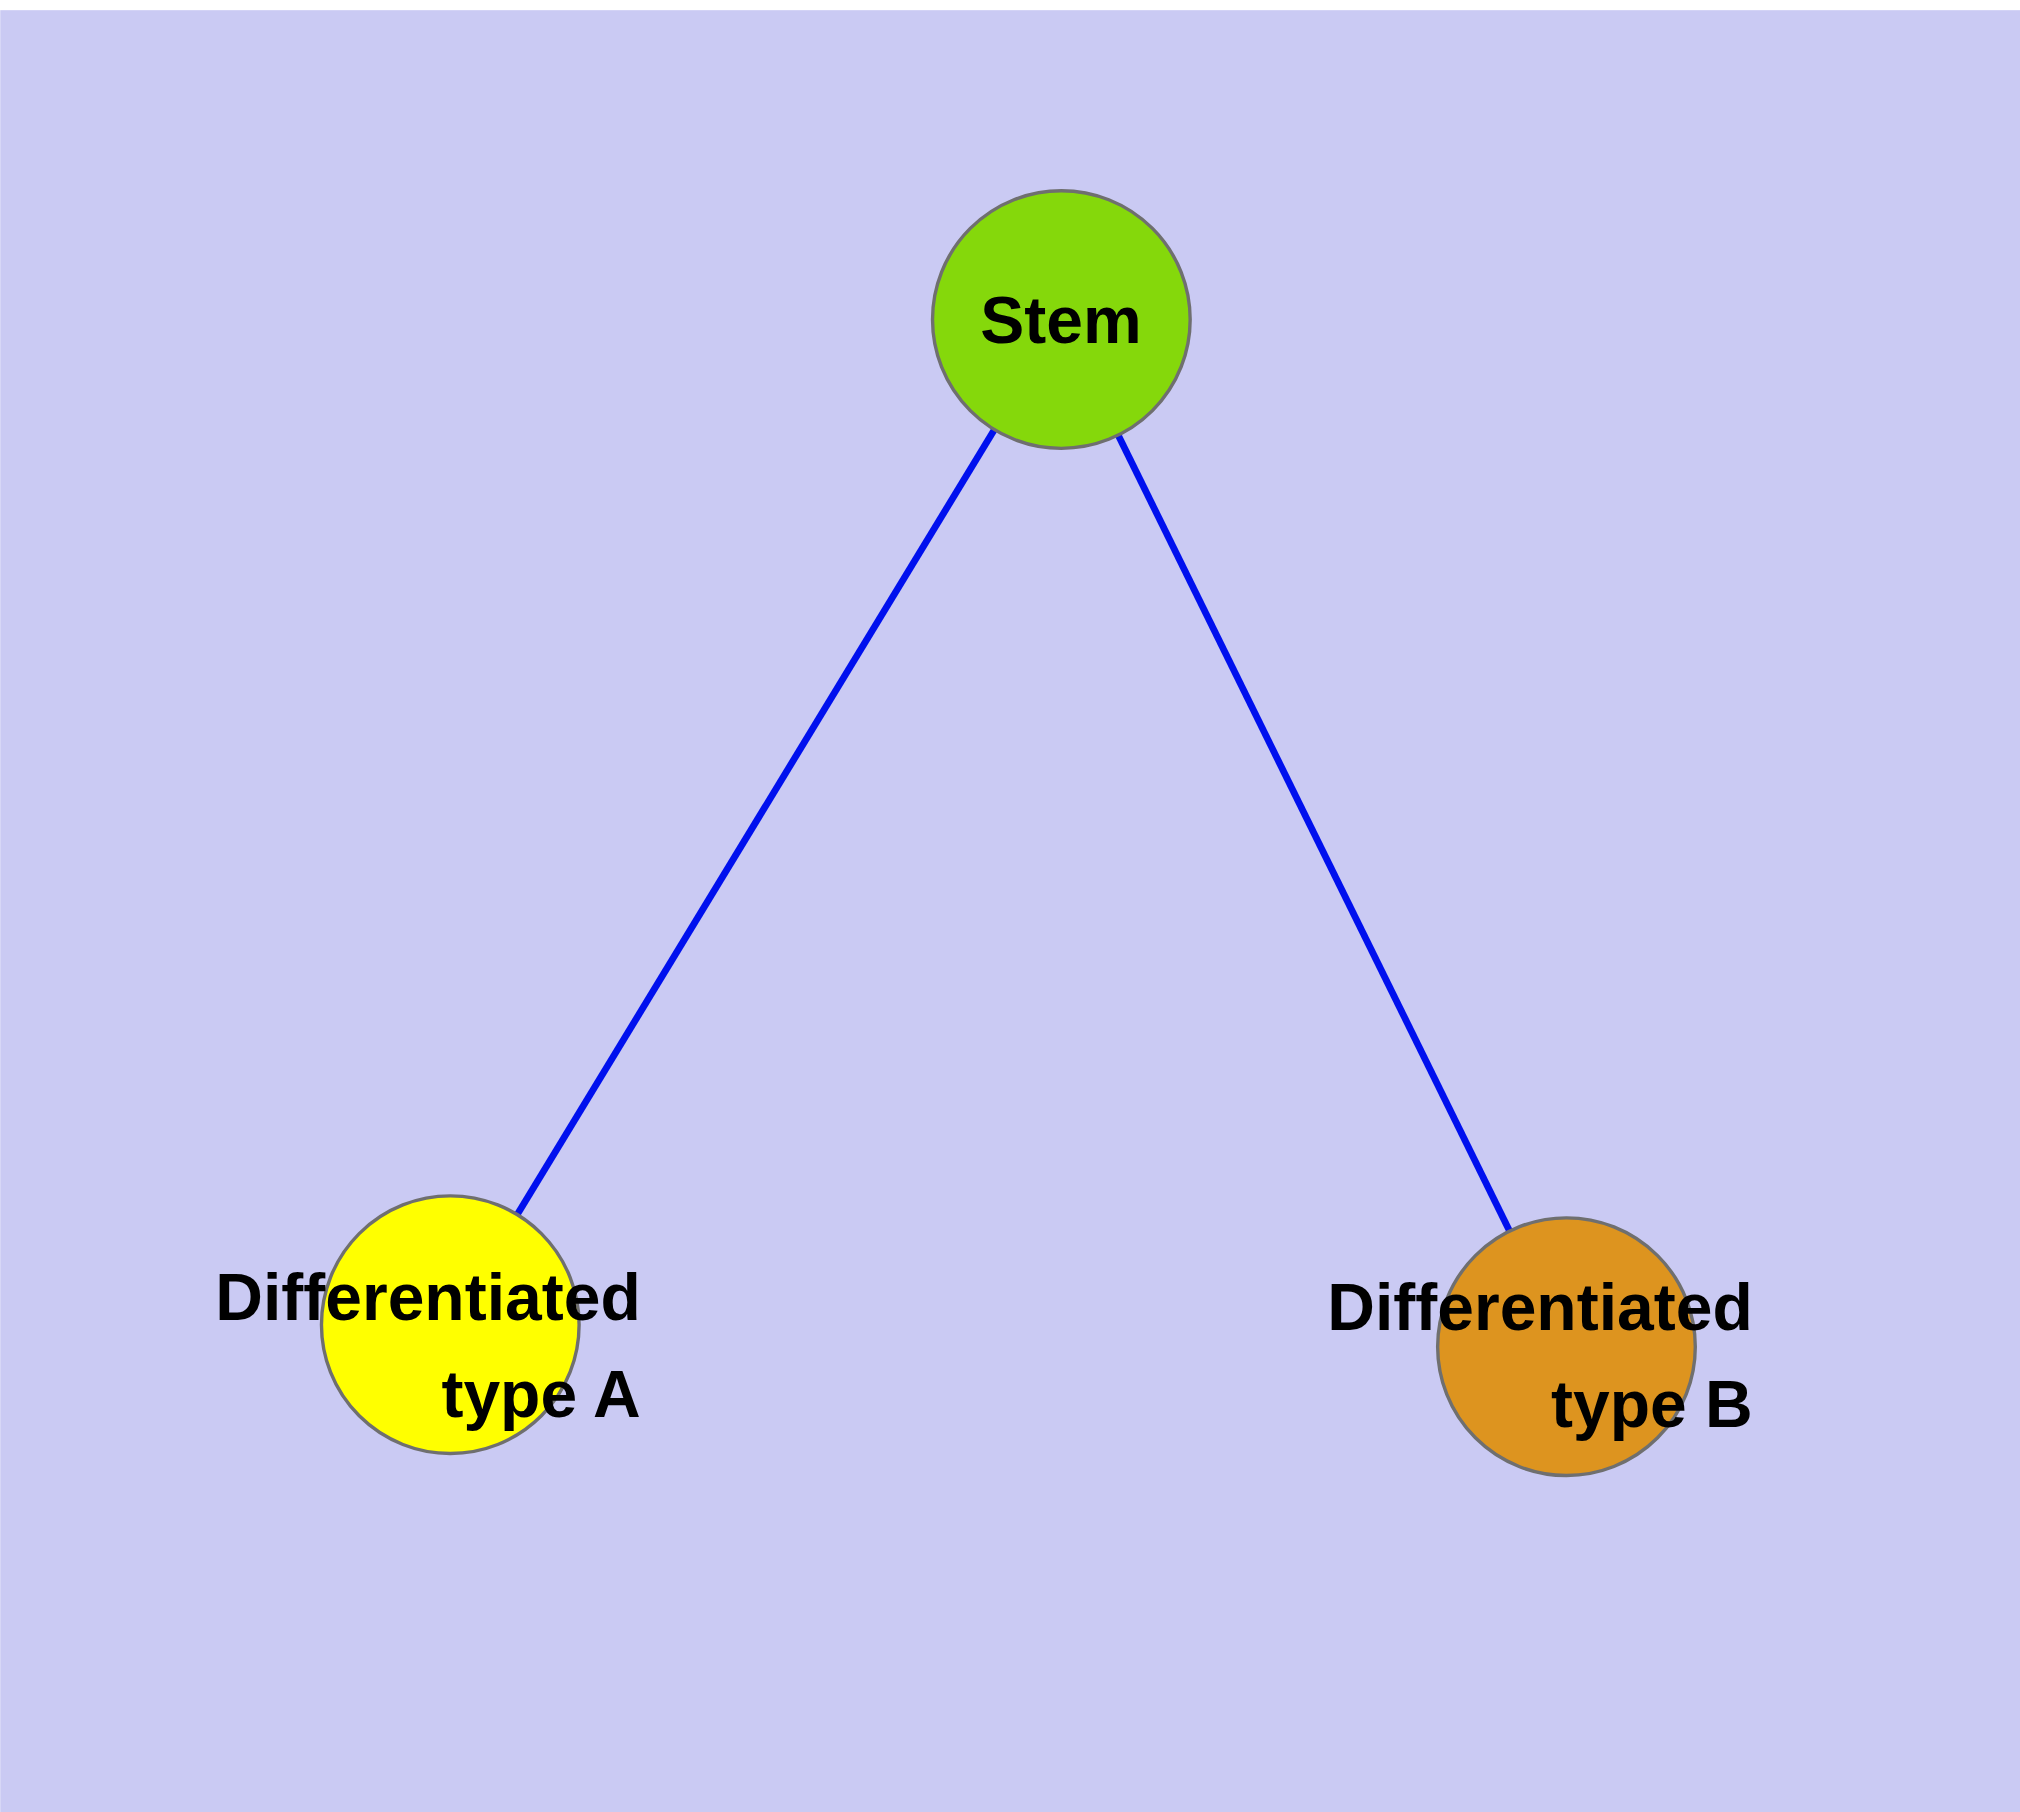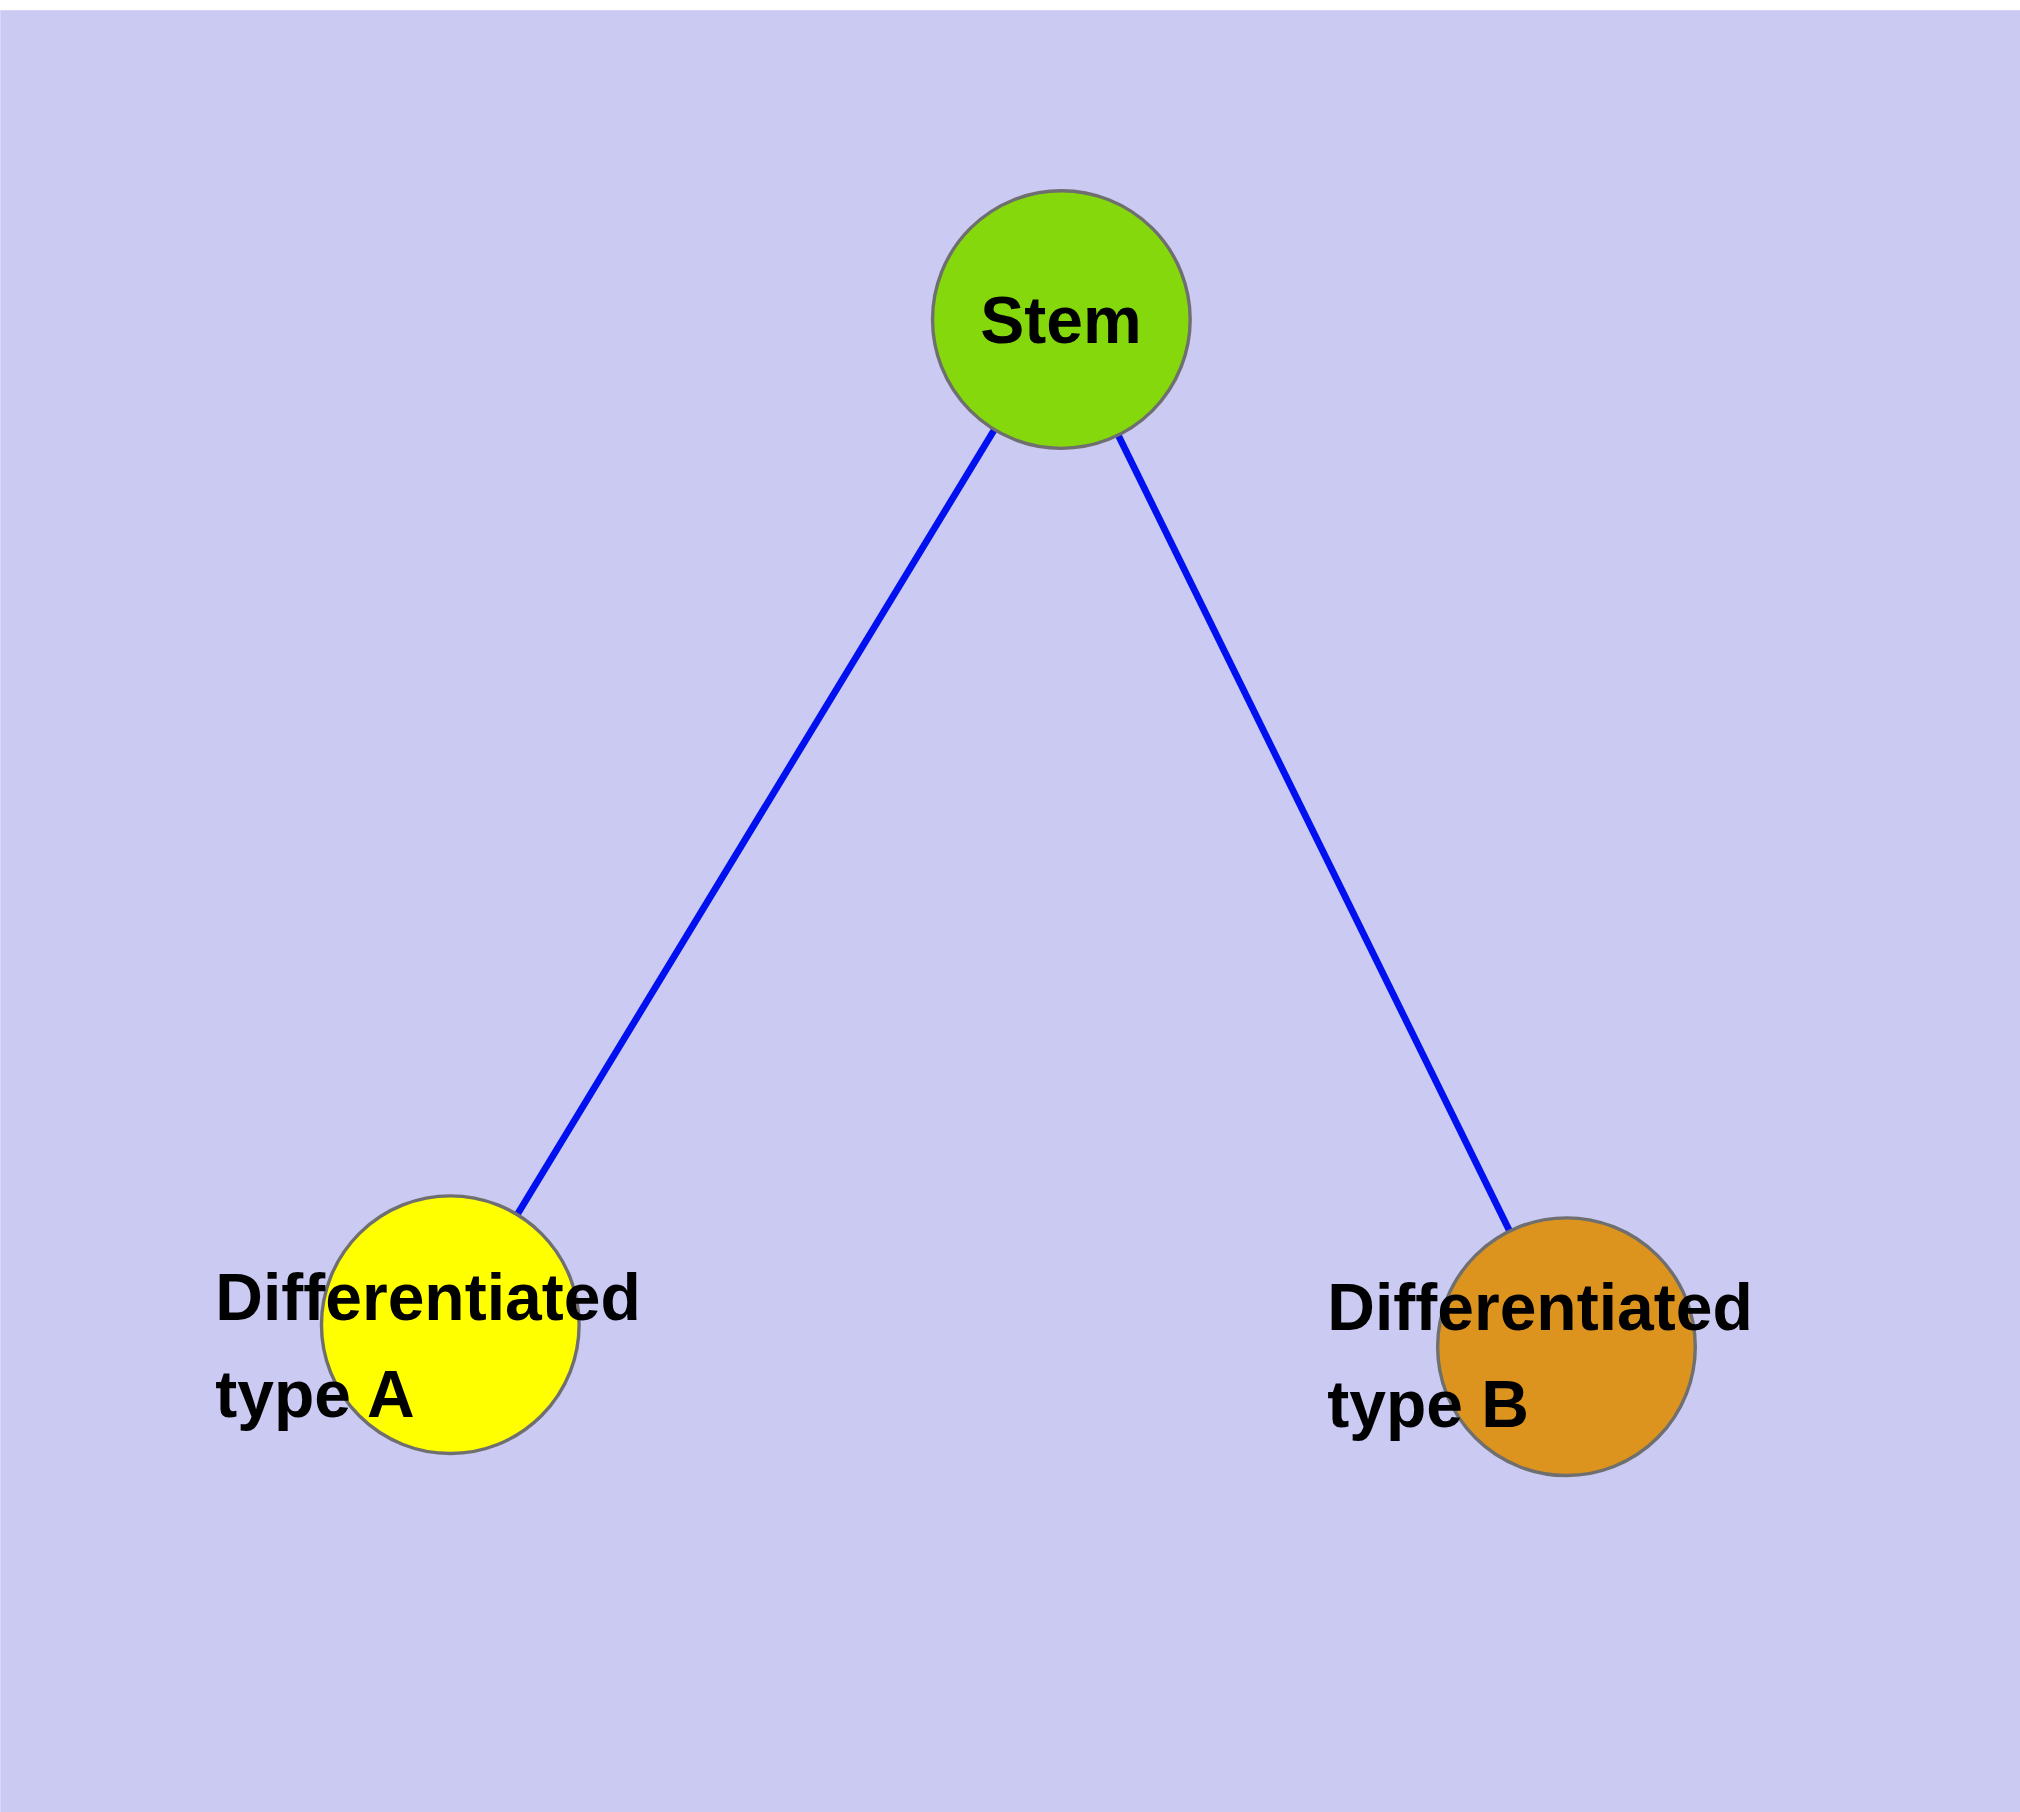--- a/index.html
+++ b/index.html
@@ -27,21 +27,21 @@
     stroke-width: 8;
     fill: none;
   }
   .node-circle {
     stroke: #6f6f6f;
     stroke-width: 4;
   }
   .node-label {
     position: absolute;
     transform: translate(-50%, -50%);
-    text-align: left;
+    text-align: right;
     font-family: "Liberation Sans", sans-serif;
     font-weight: bold;
     color: #000000;
     font-size: 66px;
     line-height: 97px;
     white-space: pre-line;
     pointer-events: none;
   }
 </style>
 </head>

